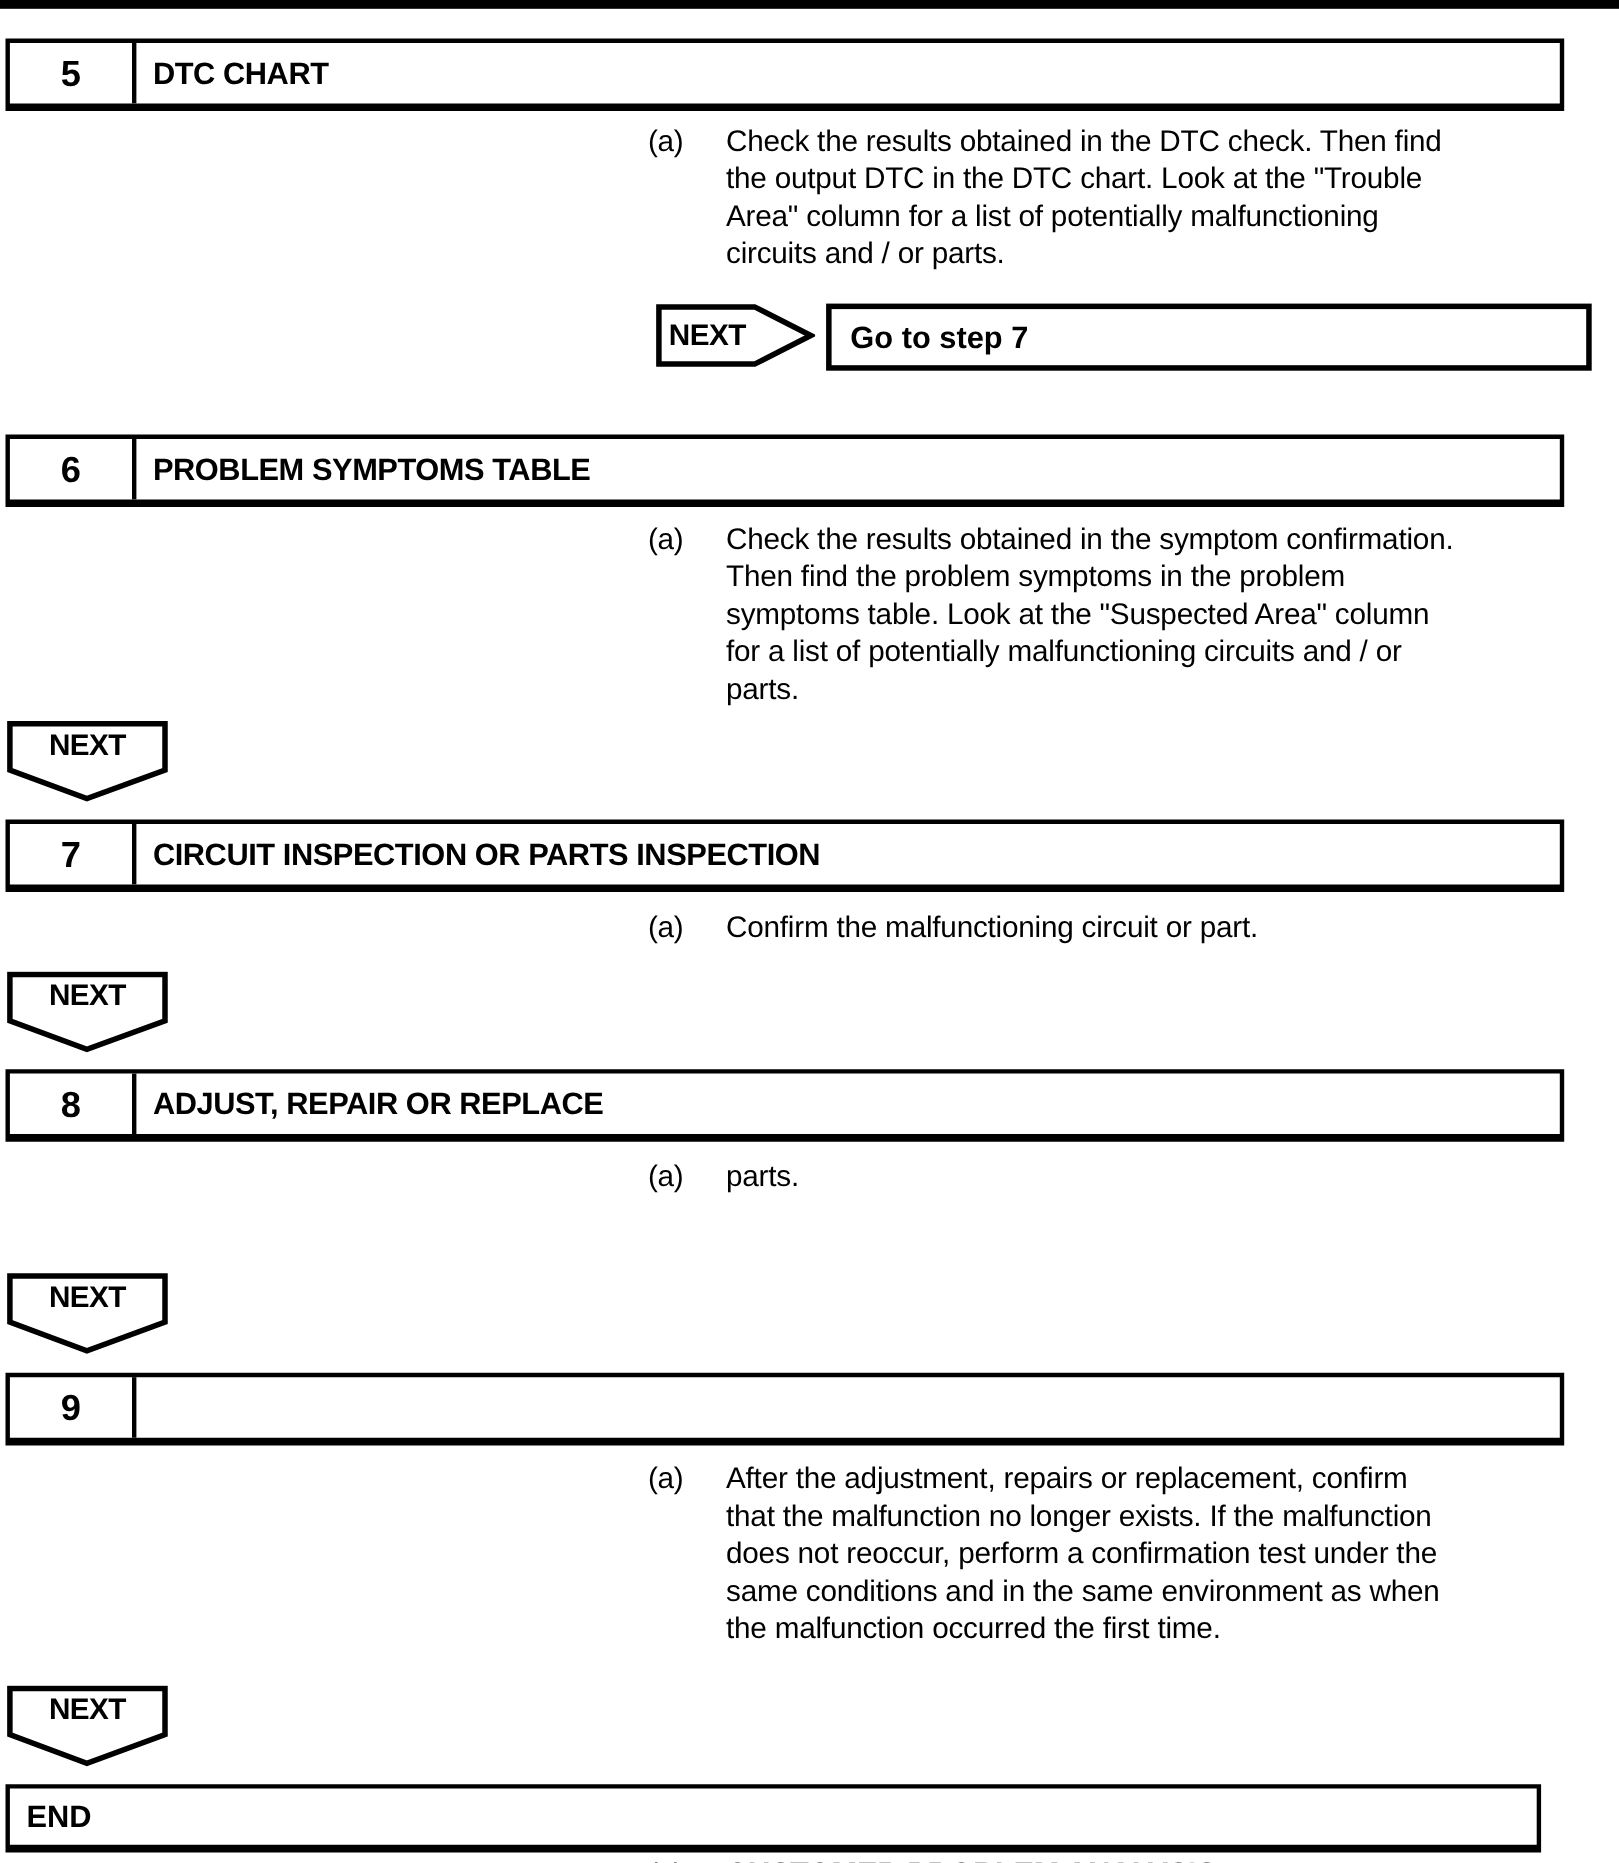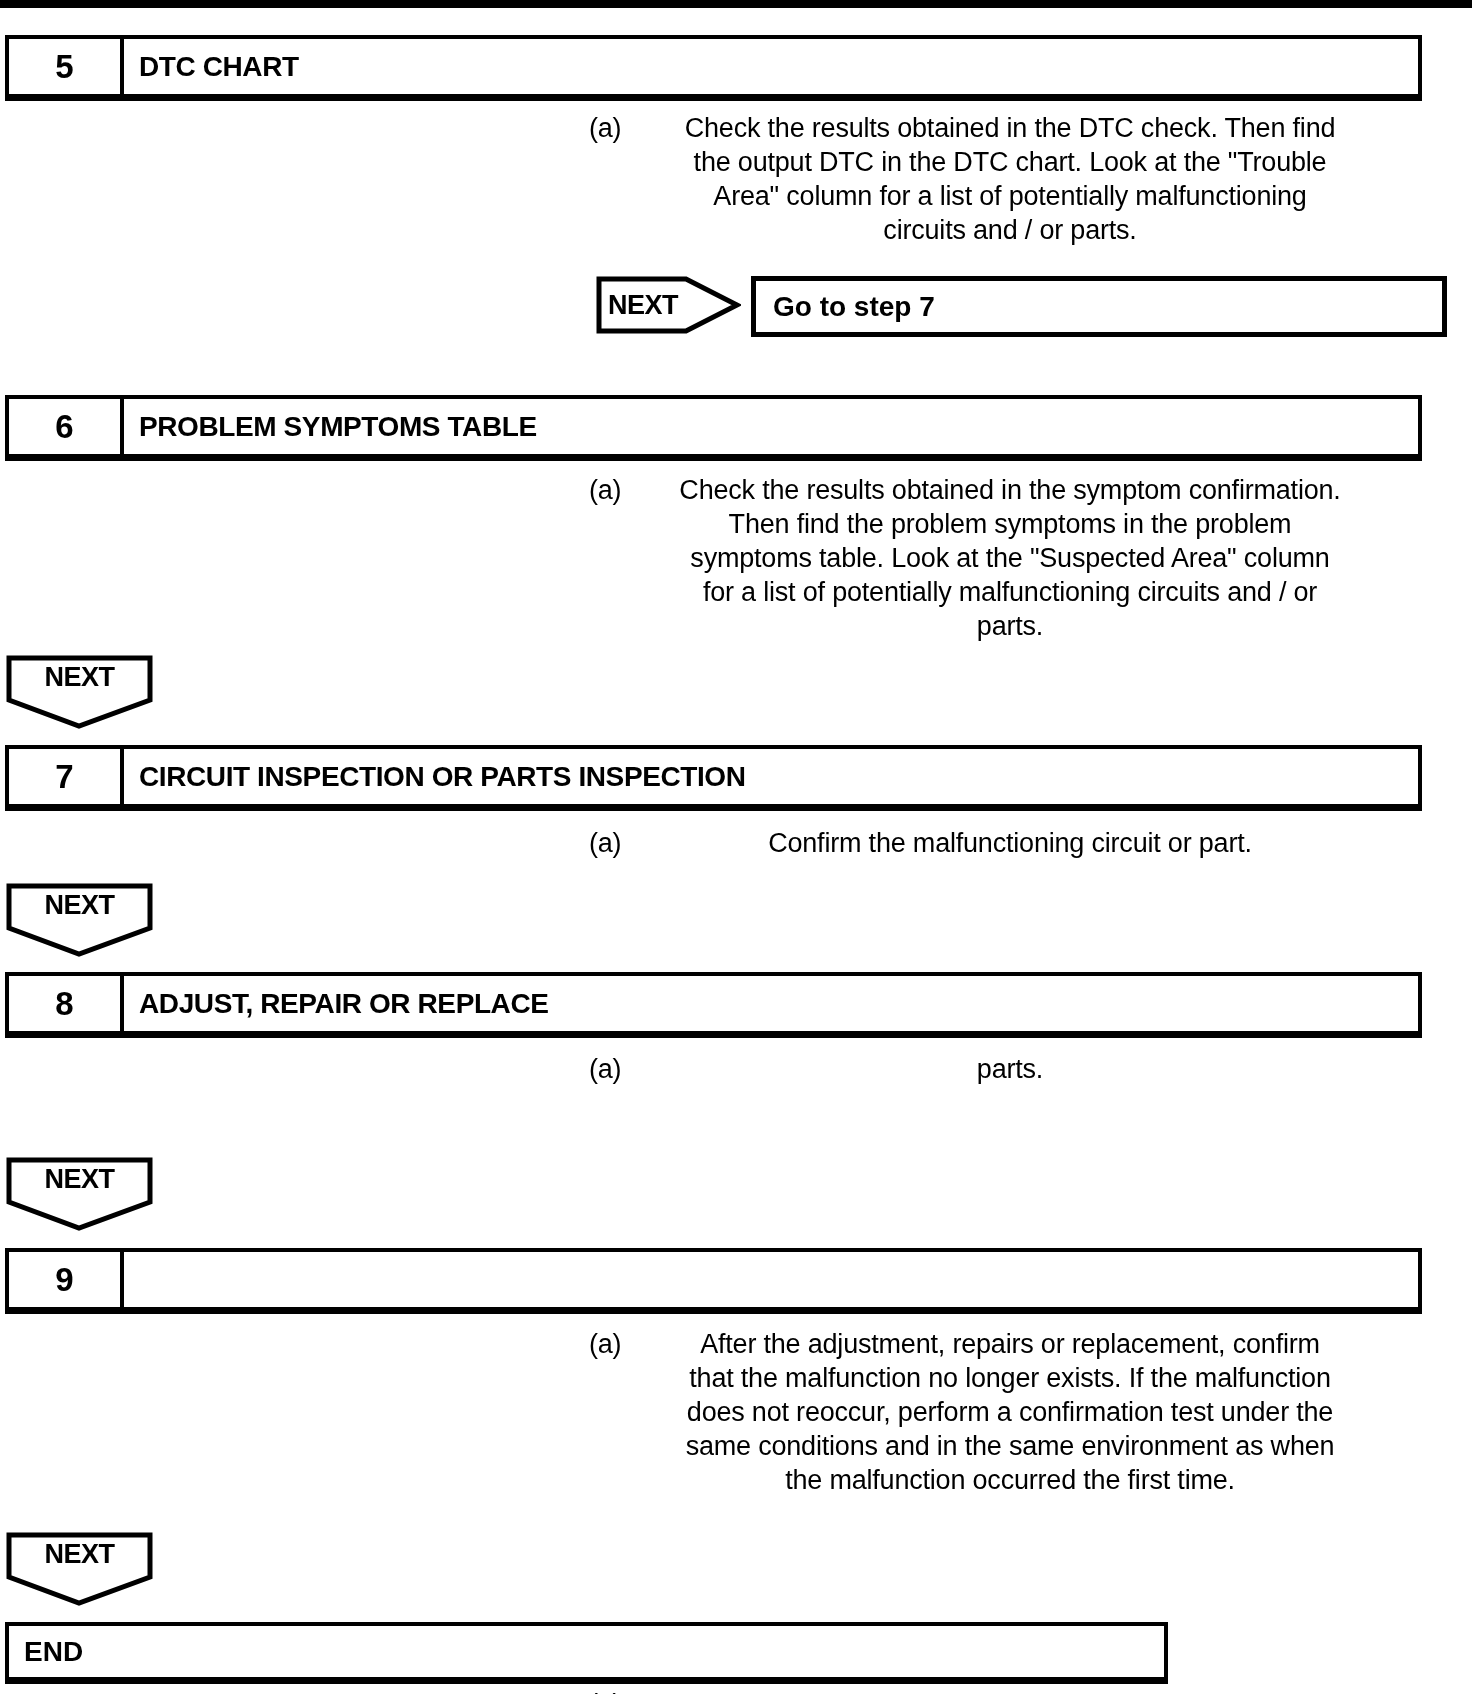--- a/index.html
+++ b/index.html
@@ -20,42 +20,42 @@
   .step-title{
     flex:1;display:flex;align-items:center;padding-left:15px;
     font-size:28px;font-weight:bold;letter-spacing:-0.4px;white-space:nowrap;text-align:right;
   }
 
   .para{
     position:absolute;left:589px;display:flex;font-size:27px;line-height:34px;
     letter-spacing:-0.2px;color:#000000;
   }
   .para-label{width:71px;flex:none;}
-  .para-body{width:700px;text-align:center;}
+  .para-body{width:700px;}
 
   .next-side{position:absolute;left:596px;width:830px;height:62px;}
   .arrow-right-svg{position:absolute;left:0;top:0;}
   .next-side-label{
     position:absolute;left:3px;top:0;width:88px;height:58px;display:flex;
     align-items:center;justify-content:center;font-size:27px;font-weight:bold;letter-spacing:-0.5px;
   }
   .result-box{
     position:absolute;left:155px;top:0;width:696px;height:61px;box-sizing:border-box;
     border:5px solid #000000;display:flex;align-items:center;padding-left:17px;
     font-size:28px;font-weight:bold;background:#ffffff;
   }
 
   .next-down{position:absolute;left:6px;width:147px;height:75px;}
   .next-down-label{
     position:absolute;left:0;top:0;width:147px;height:45px;display:flex;
     align-items:center;justify-content:center;font-size:27px;font-weight:bold;letter-spacing:-0.5px;
   }
 
   .end-box{
-    position:absolute;left:5px;top:1622px;width:1163px;height:62px;box-sizing:border-box;
+    position:absolute;left:5px;top:1622px;width:1396px;height:62px;box-sizing:border-box;
     border:4px solid #000000;border-bottom-width:7px;display:flex;align-items:center;
     padding-left:15px;font-size:28px;font-weight:bold;background:#ffffff;
   }
 
   .footer-cut .para-body{font-weight:bold;width:760px;font-size:28px;letter-spacing:-0.3px;}
 </style>
 </head>
 <body>
 
 <div class="page">

